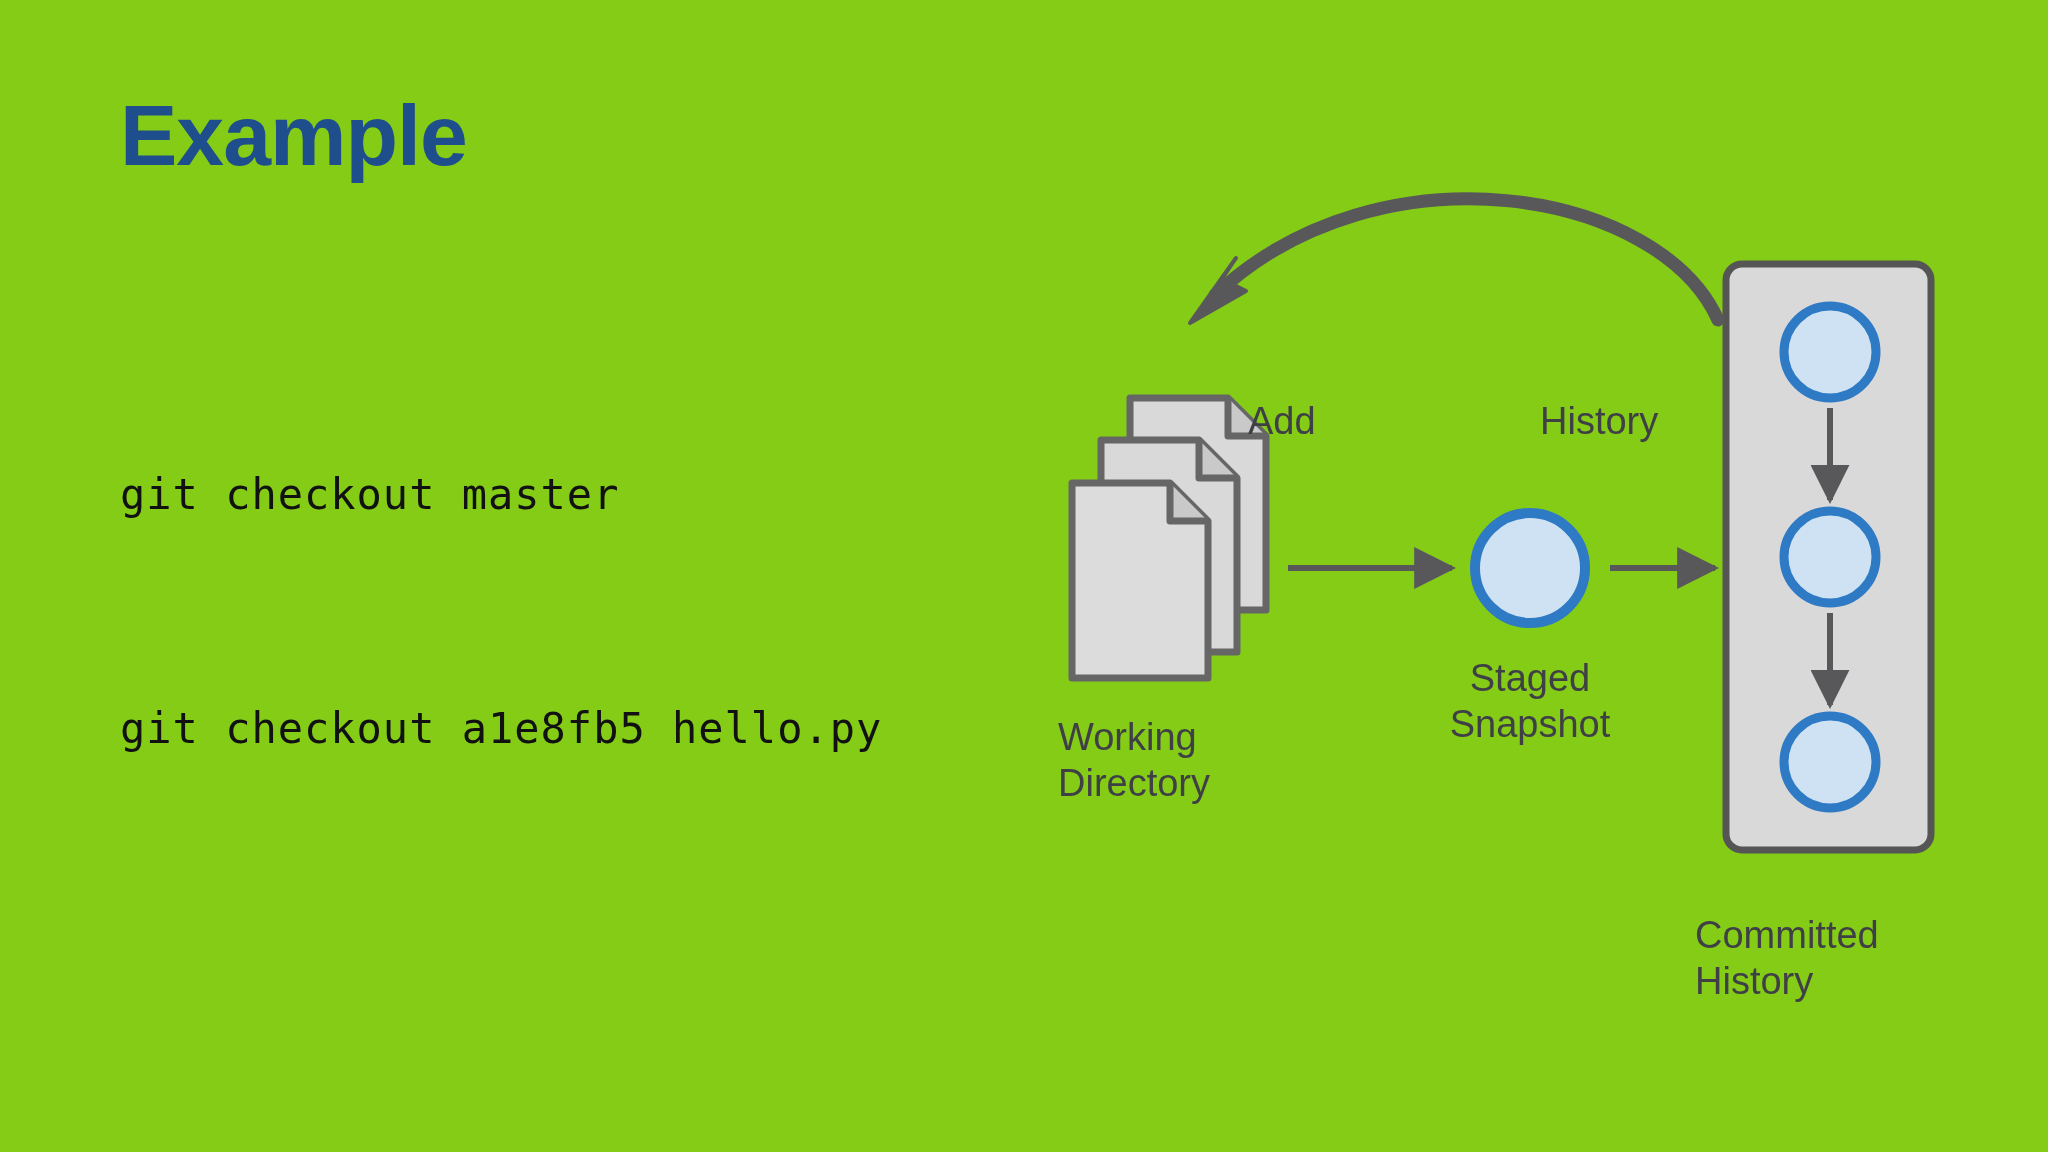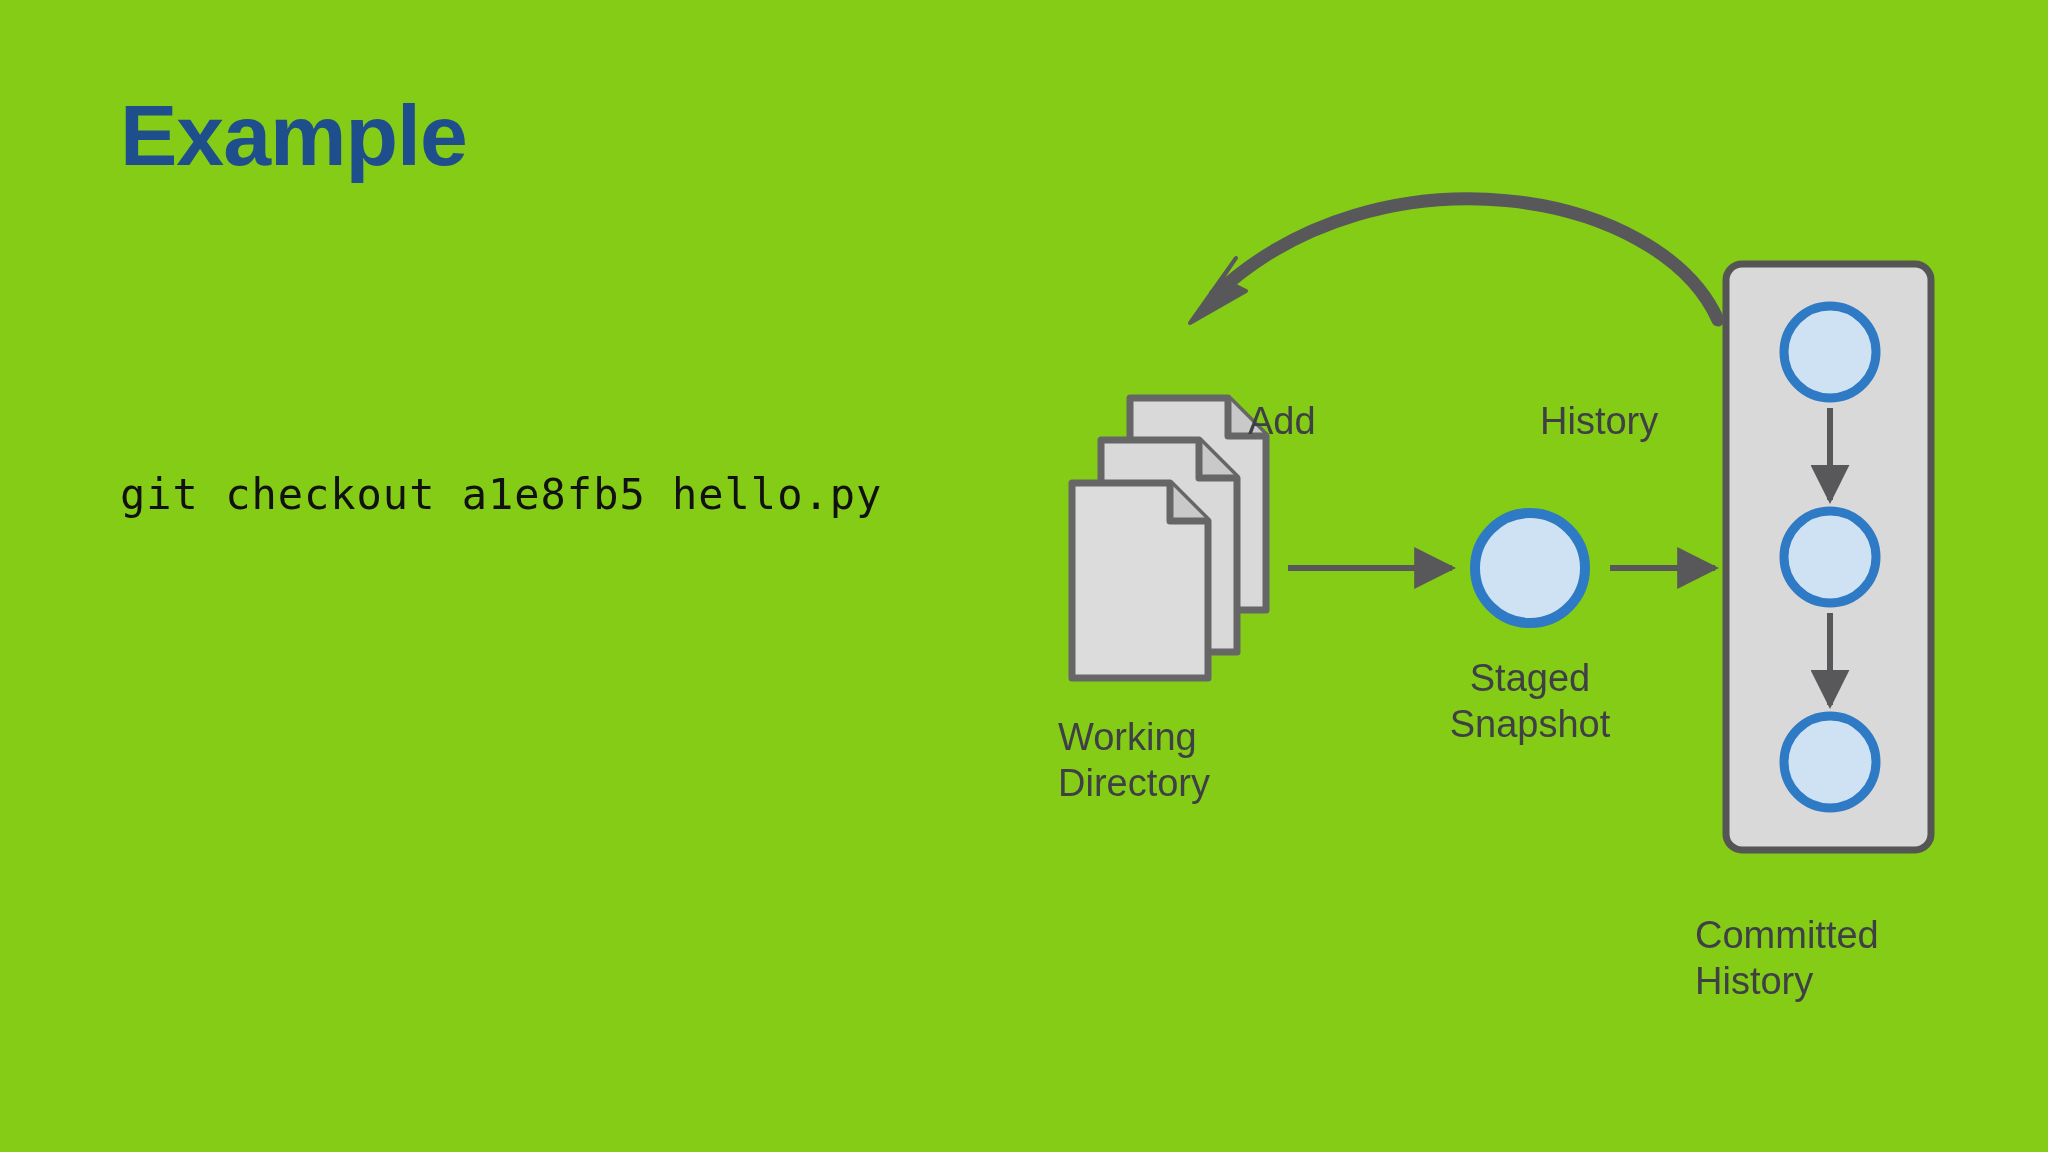--- a/index.html
+++ b/index.html
@@ -97,20 +97,21 @@
   }
 </style>
 </head>
 <body>
 
 <div id="slide">
 
   <div id="page-title">Example</div>
 
   <div id="code-block">
+    <div class="code-line">git checkout master</div>
     <div class="code-line">git checkout a1e8fb5 hello.py</div>
   </div>
 
   <svg id="diagram" viewBox="0 0 2048 1152" xmlns="http://www.w3.org/2000/svg">
 
     <defs>
       <marker id="arrowSmall" viewBox="0 0 10 10" refX="9" refY="5" markerWidth="7" markerHeight="7" orient="auto-start-reverse">
         <path d="M 0 0 L 10 5 L 0 10 z" fill="#58585b"></path>
       </marker>
       <marker id="arrowDown" viewBox="0 0 10 10" refX="9" refY="5" markerWidth="6.5" markerHeight="6.5" orient="auto-start-reverse">

